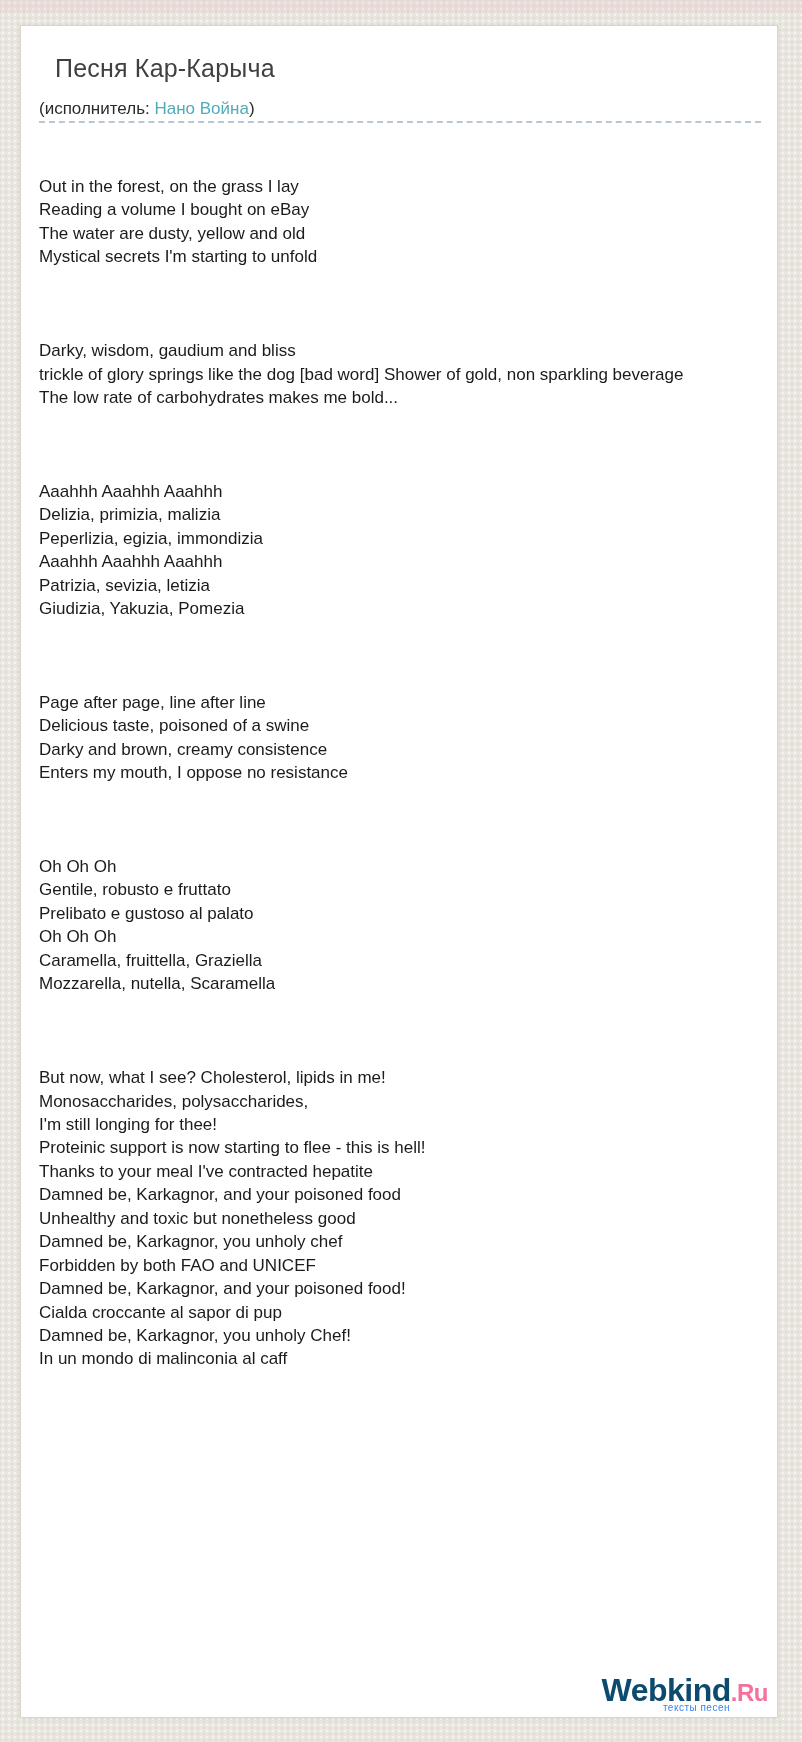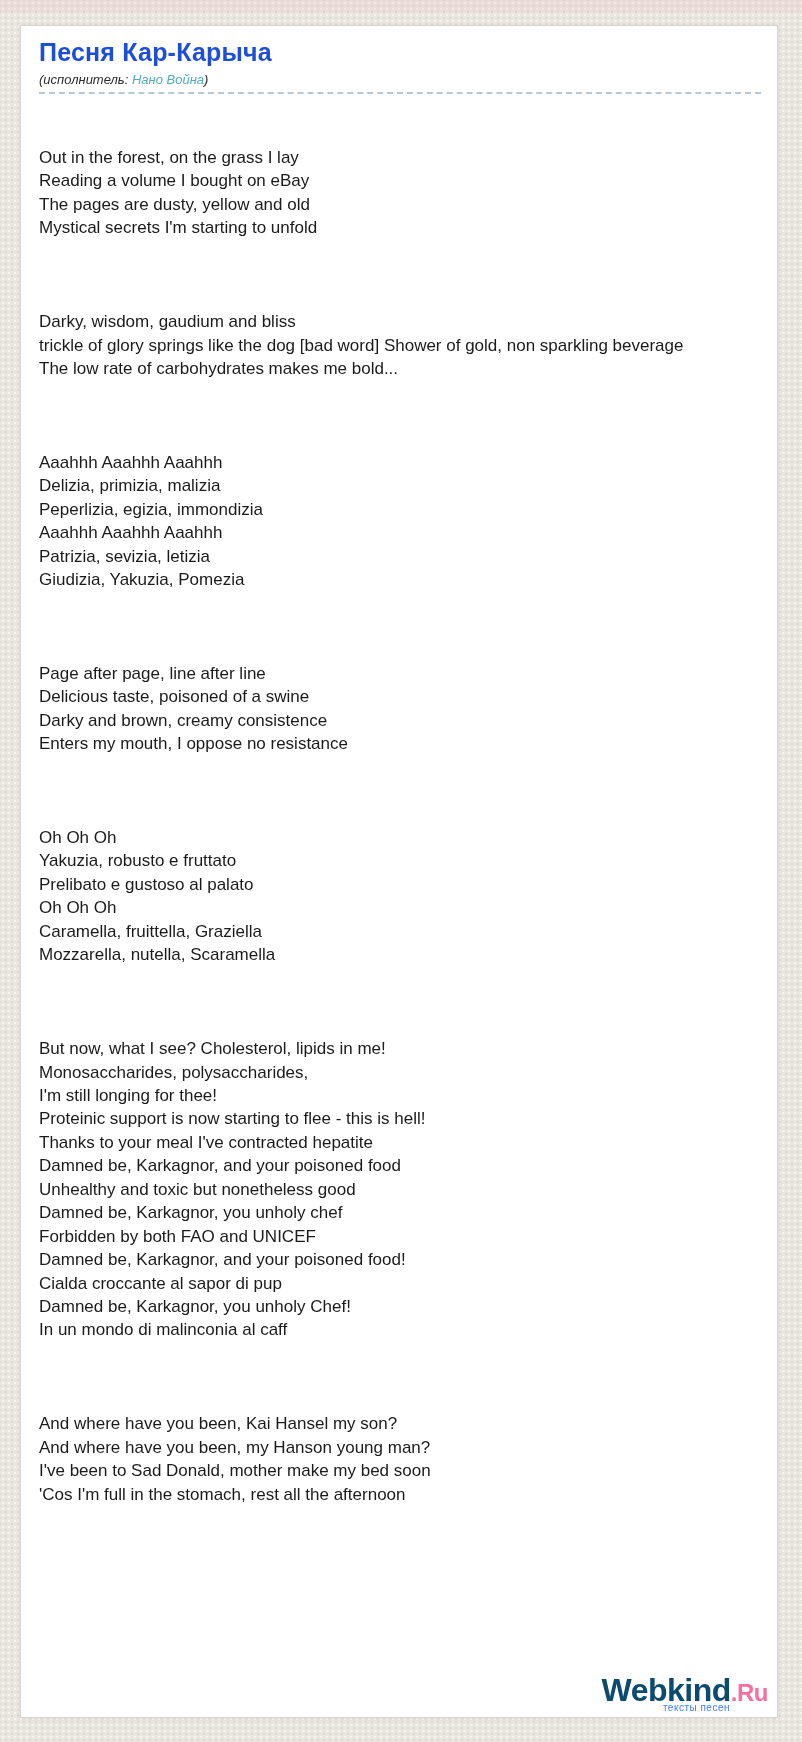--- a/index.html
+++ b/index.html
@@ -19,25 +19,25 @@
   }
   .card{
     position:absolute;left:20px;top:25px;width:758px;height:1693px;
     background:#ffffff;border:1px solid #d9d4cc;
     box-shadow:0 1px 3px rgba(0,0,0,0.07);
     box-sizing:border-box;
     overflow:hidden;
   }
   .card-inner{padding:12px 0 0 18px;}
   h1.page-title{
-    margin:0;font-size:25px;font-weight:700;line-height:28px;
-    color:#1d4ed8;letter-spacing:0.2px;
+    margin:16px;font-size:25px;font-weight:400;line-height:28px;
+    color:#404040;letter-spacing:0.2px;
   }
   .subtitle{
-    margin-top:3px;font-size:13px;line-height:21px;color:#2b2b2b;font-style:italic;
+    margin-top:3px;font-size:17px;line-height:21px;color:#2b2b2b;
   }
   .artist-link{color:#4facb8;text-decoration:none;cursor:pointer;}
   .separator{
     margin-top:2px;margin-right:16px;height:0;
     border-bottom:2px dashed #b9c6d4;
   }
   .lyrics{
     margin-top:5px;width:740px;overflow:hidden;
     font-size:17px;line-height:23.45px;color:#1b1b1b;
     white-space:pre;
@@ -69,58 +69,54 @@
 
     <h1 class="page-title">Песня Кар-Карыча</h1>
 
     <div class="subtitle"><span>(исполнитель: </span><a class="artist-link">Нано Война</a><span>)</span></div>
 
     <div class="separator"></div>
 
     <div class="lyrics">
       <div class="stanza">Out in the forest, on the grass I lay
 Reading a volume I bought on eBay
-The pages are dusty, yellow and old
+The water are dusty, yellow and old
 Mystical secrets I'm starting to unfold</div>
       <div class="stanza">Darky, wisdom, gaudium and bliss
 trickle of glory springs like the dog [bad word] Shower of gold, non sparkling beverage
 The low rate of carbohydrates makes me bold...</div>
       <div class="stanza">Aaahhh Aaahhh Aaahhh
 Delizia, primizia, malizia
 Peperlizia, egizia, immondizia
 Aaahhh Aaahhh Aaahhh
 Patrizia, sevizia, letizia
 Giudizia, Yakuzia, Pomezia</div>
       <div class="stanza">Page after page, line after line
 Delicious taste, poisoned of a swine
 Darky and brown, creamy consistence
 Enters my mouth, I oppose no resistance</div>
       <div class="stanza">Oh Oh Oh
-Yakuzia, robusto e fruttato
+Gentile, robusto e fruttato
 Prelibato e gustoso al palato
 Oh Oh Oh
 Caramella, fruittella, Graziella
 Mozzarella, nutella, Scaramella</div>
       <div class="stanza">But now, what I see? Cholesterol, lipids in me!
 Monosaccharides, polysaccharides,
 I'm still longing for thee!
 Proteinic support is now starting to flee - this is hell!
 Thanks to your meal I've contracted hepatite
 Damned be, Karkagnor, and your poisoned food
 Unhealthy and toxic but nonetheless good
 Damned be, Karkagnor, you unholy chef
 Forbidden by both FAO and UNICEF
 Damned be, Karkagnor, and your poisoned food!
 Cialda croccante al sapor di pup
 Damned be, Karkagnor, you unholy Chef!
 In un mondo di malinconia al caff</div>
-      <div class="stanza">And where have you been, Kai Hansel my son?
-And where have you been, my Hanson young man?
-I've been to Sad Donald, mother make my bed soon
-'Cos I'm full in the stomach, rest all the afternoon</div>
       
       
     </div>
   </div>
 
   <div class="logo">
     <div><span class="logo-main">Webkind</span><span class="logo-suffix">.Ru</span></div>
     <div class="logo-tagline">тексты песен</div>
   </div>
 </div>

